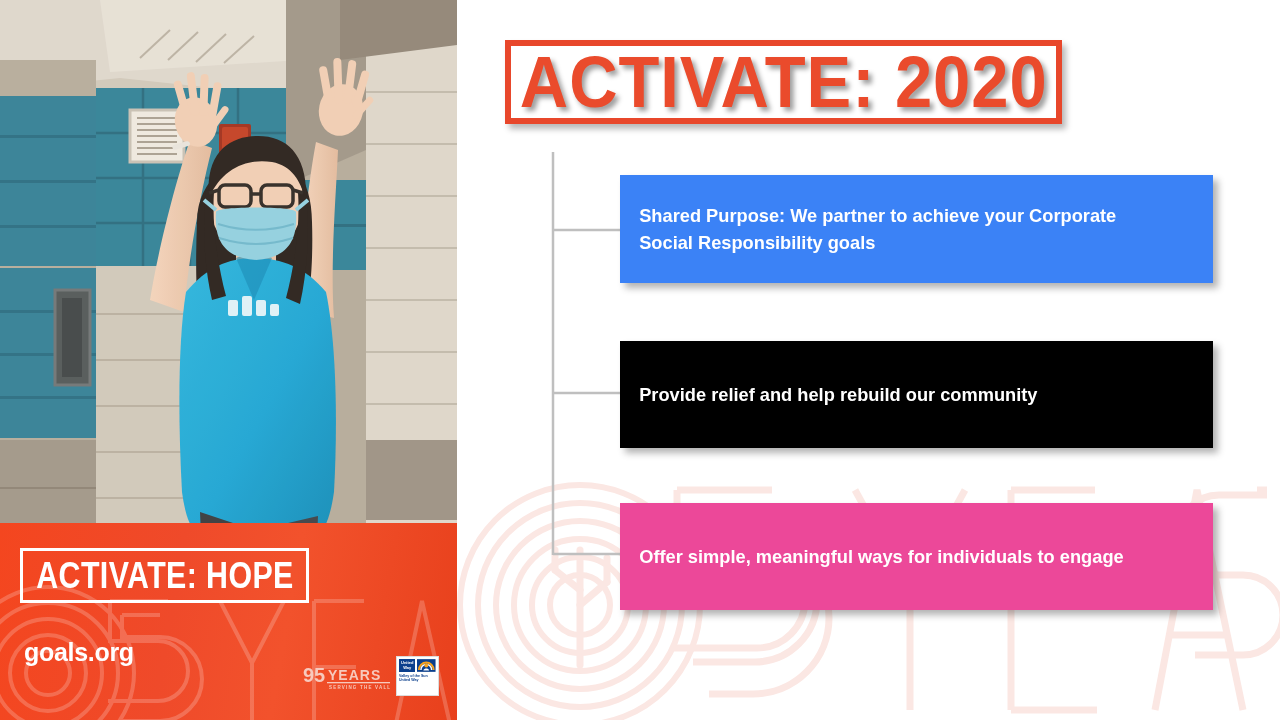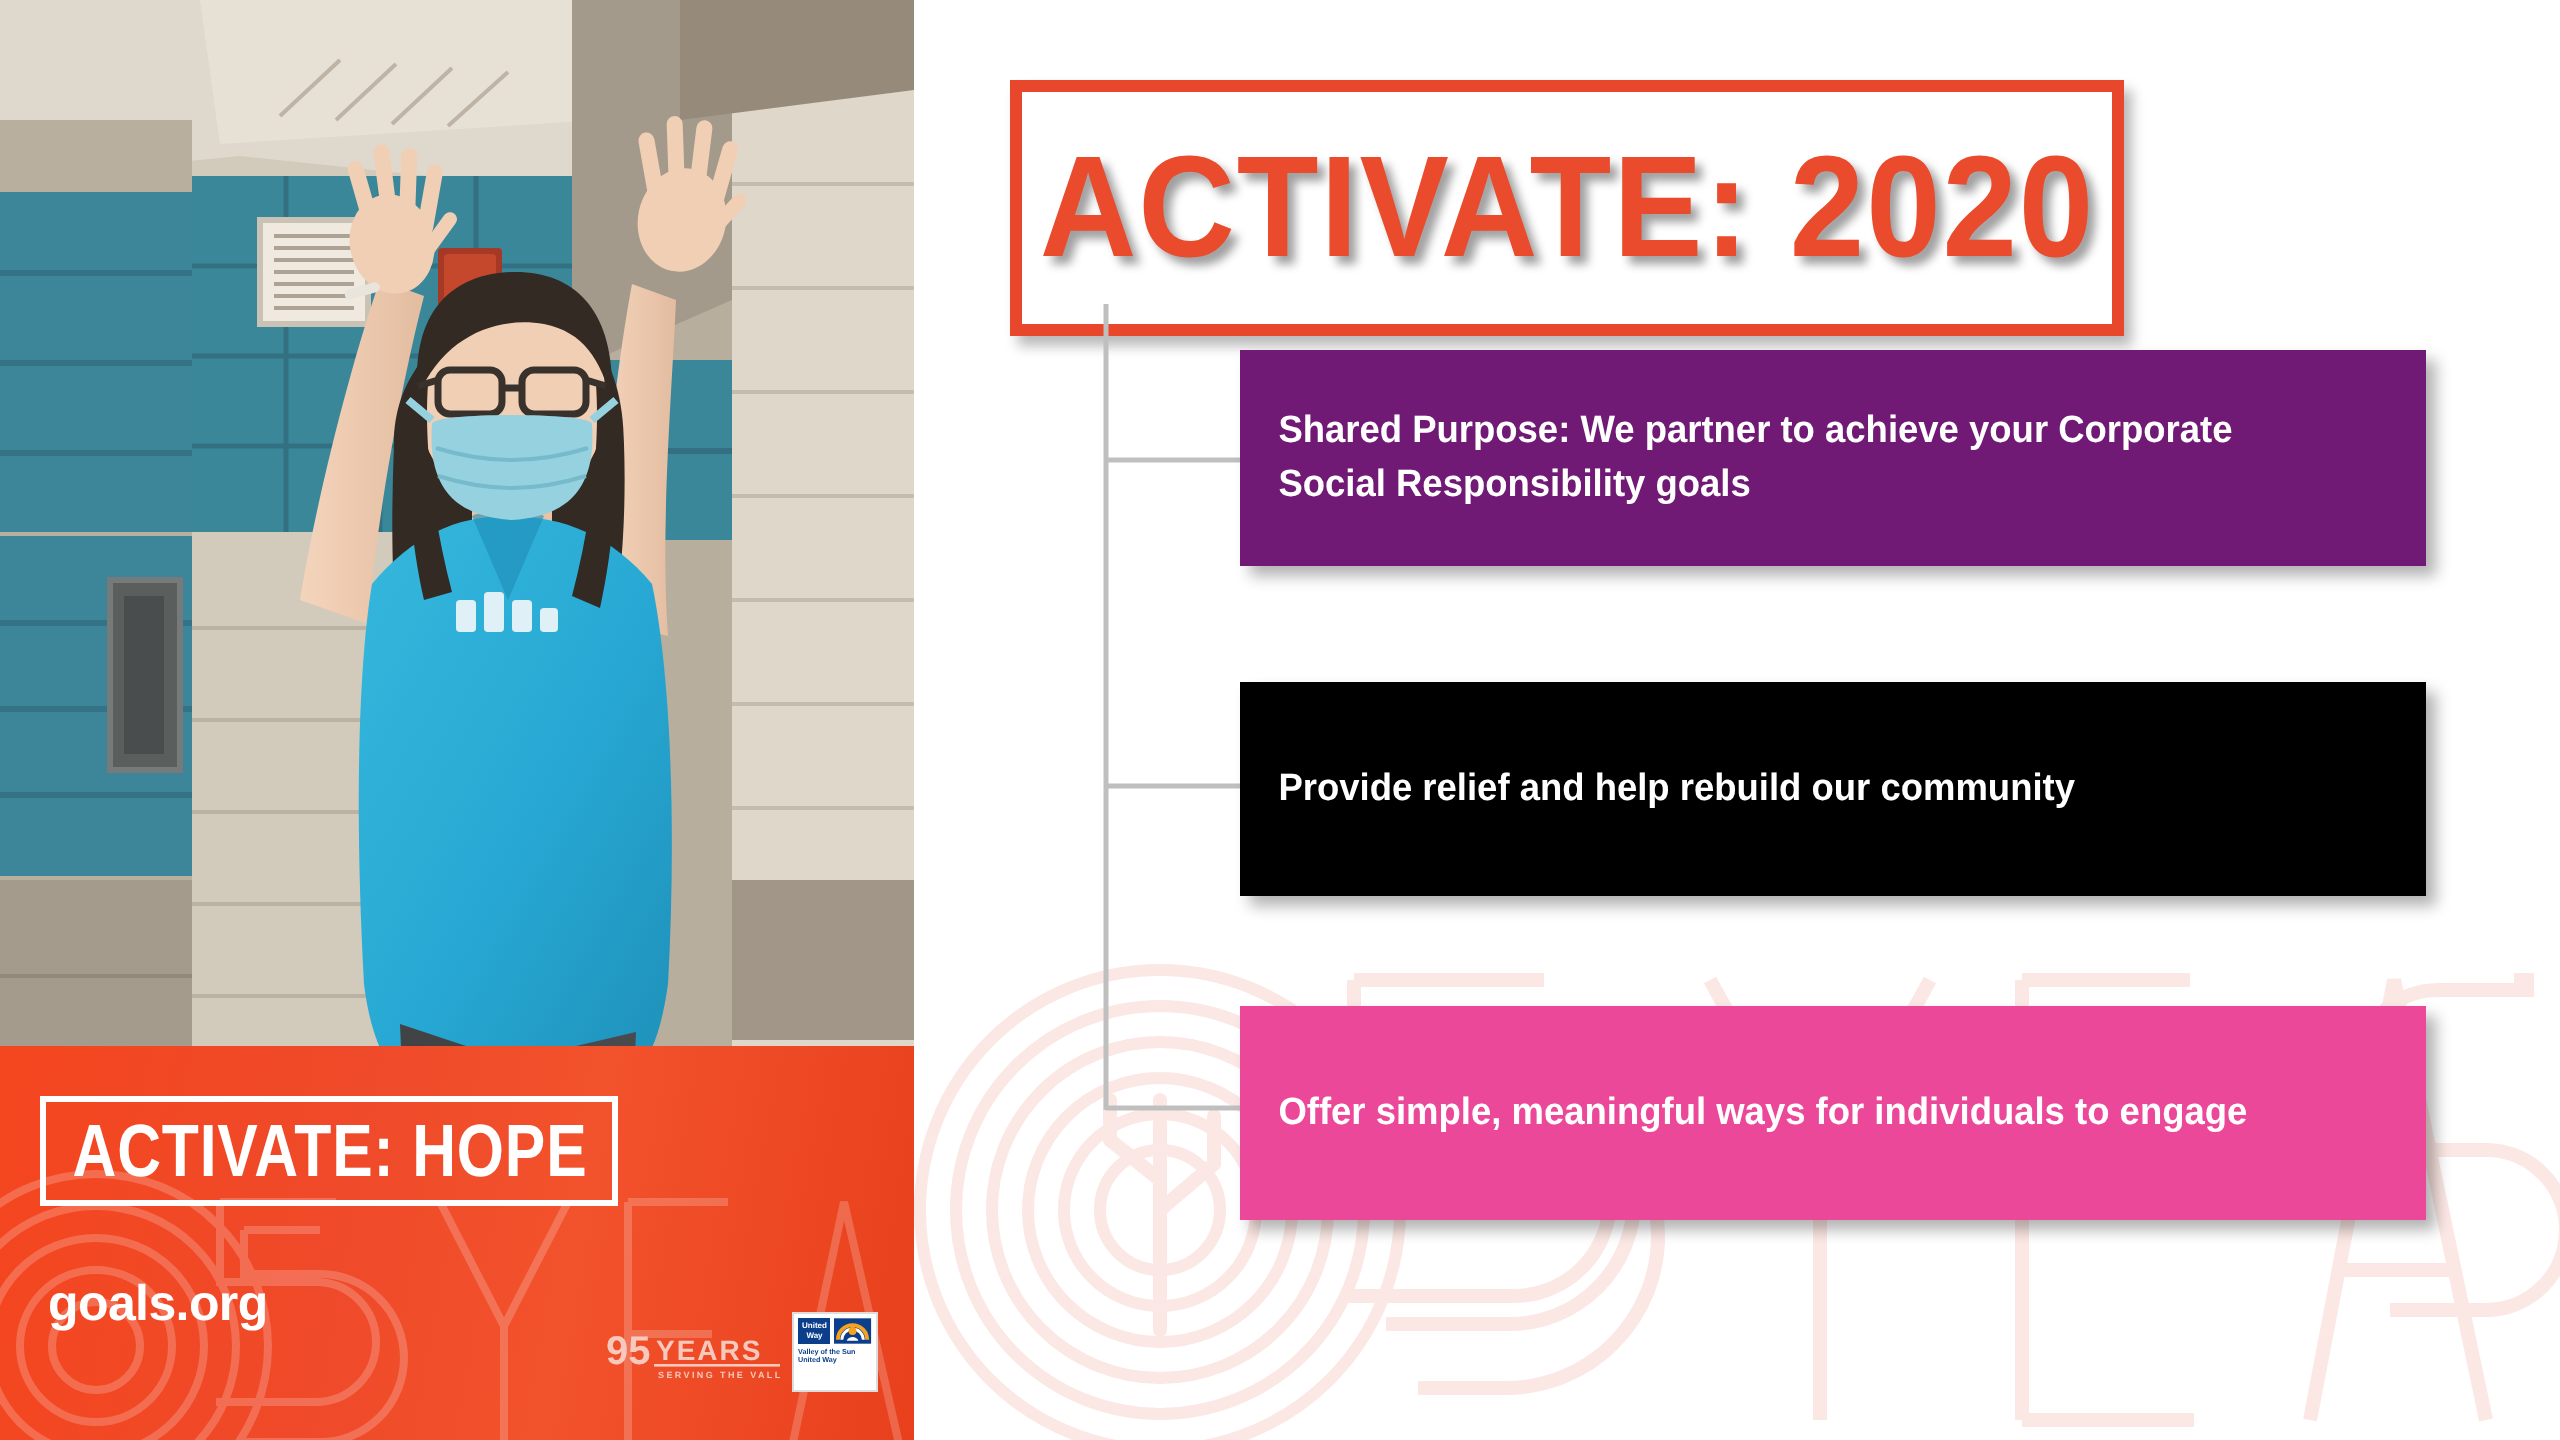--- a/index.html
+++ b/index.html
@@ -35,39 +35,39 @@
            background:#fff;border:1px solid #dcdcdc;box-sizing:border-box;
            padding:2px 2px;}
   .uw-top{display:flex;align-items:center;gap:2px;}
   .uw-word{background:#0b3f8c;color:#fff;font-size:4px;line-height:4.5px;
            font-weight:700;padding:2px 2px;text-align:center;white-space:pre-line;}
   .uw-mark{width:19px;height:13px;}
   .uw-sub{color:#0b3f8c;font-size:3.6px;line-height:4.4px;font-weight:700;
           margin-top:2px;white-space:pre-line;}
 
   
-  .title-box{position:absolute;left:505px;top:40px;width:557px;height:128px;
+  .title-box{position:absolute;left:505px;top:40px;width:557px;height:84px;
              background:#ffffff;border:6px solid #e8472b;box-sizing:border-box;
              display:flex;align-items:center;justify-content:center;
              box-shadow:4px 5px 6px rgba(0,0,0,.28);}
   .title-text{color:#ea4b2c;font-size:72px;font-weight:700;letter-spacing:1px;
               transform:scaleX(.93);transform-origin:center;white-space:nowrap;
               text-shadow:4px 4px 5px rgba(0,0,0,.38);
               font-family:"Liberation Sans",sans-serif;}
 
   
   .connector{position:absolute;left:0;top:0;width:1280px;height:720px;
              pointer-events:none;}
 
   
   .cbox{position:absolute;left:620px;width:593px;display:flex;align-items:center;
         box-shadow:5px 5px 7px rgba(0,0,0,.30);}
   .cbox .ctext{color:#ffffff;font-size:19px;font-weight:700;line-height:27px;
                padding:0 22px 0 20px;transform:scaleX(.96);transform-origin:left center;}
-  #box-1{top:175px;height:108px;background:#701a75;}
+  #box-1{top:175px;height:108px;background:#3b82f6;}
   #box-2{top:341px;height:107px;background:#000000;}
   #box-3{top:503px;height:107px;background:#ec4899;}
 </style>
 </head>
 <body>
 
 <div class="slide">
 
   <div class="watermark">
     <svg class="wm-svg" width="830" height="330" viewBox="0 0 830 330">

